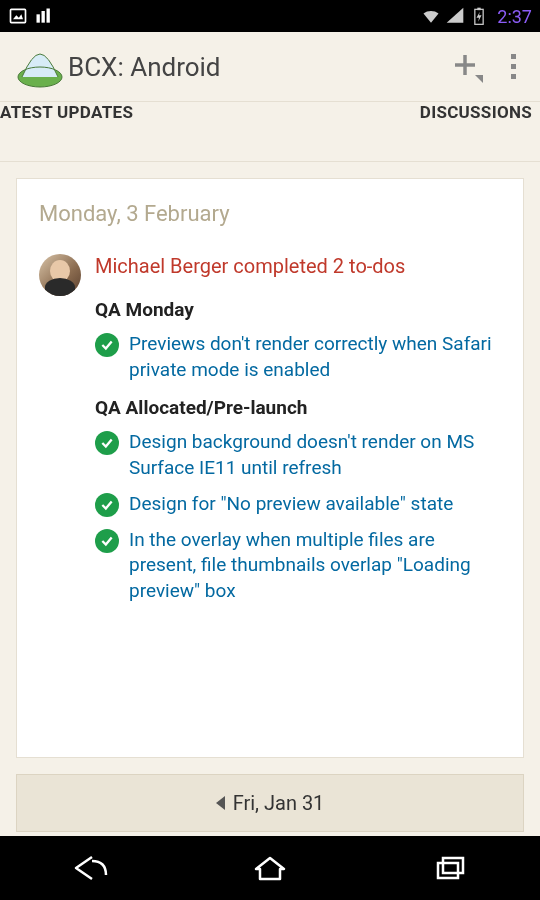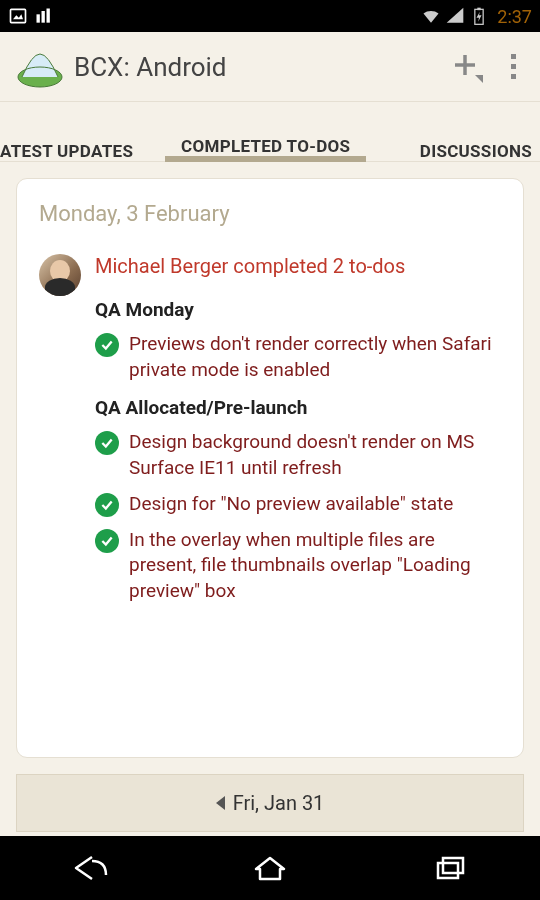--- a/index.html
+++ b/index.html
@@ -8,21 +8,21 @@
     height: 900px;
     font-family: Roboto, "Helvetica Neue", Arial, sans-serif;
     background: #f5f1e8;
     overflow: hidden;
     position: relative;
   }
   
   .status-bar {
     height: 32px;
     background: #000;
-    color: #a16207;
+    color: #8b5cf6;
     display: flex;
     align-items: center;
     padding: 0 8px;
     font-size: 18px;
   }
   .status-left { display: flex; gap: 6px; align-items: center; }
   .status-right { margin-left: auto; display: flex; gap: 4px; align-items: center; }
   .status-icon { width: 20px; height: 20px; display: inline-flex; align-items: center; justify-content: center; }
   .status-time { font-weight: 400; margin-left: 4px; }
 
@@ -36,60 +36,59 @@
     border-bottom: 1px solid #e5dfd2;
   }
   .app-logo {
     width: 56px; height: 56px;
     display: flex; align-items: center; justify-content: center;
   }
   .app-title {
     font-size: 26px;
     color: #444;
     font-weight: 400;
-    margin-left: 6px;
     flex: 1;
   }
   .app-actions { display: flex; align-items: center; gap: 24px; margin-right: 8px; }
   .add-icon { position: relative; width: 32px; height: 32px; }
   .overflow-icon { display: flex; flex-direction: column; gap: 5px; padding: 4px; }
   .overflow-dot { width: 5px; height: 5px; background: #888; }
 
   
   .tabs {
     display: flex;
     height: 60px;
     border-bottom: 1px solid #e5dfd2;
     background: #f5f1e8;
   }
   .tab {
     flex: 0 0 auto;
     display: flex;
-    align-items: flex-end;
+    align-items: flex-start;
     justify-content: center;
     font-size: 17px;
     font-weight: 700;
     color: #333;
     letter-spacing: 0.3px;
     padding: 0 16px;
   }
   .tab.left { width: 165px; justify-content: flex-start; padding-left: 0; }
   .tab.active {
     border-bottom: 6px solid #b3a98f;
     margin-bottom: -1px;
     padding-top: 6px;
   }
   .tab.right { margin-left: auto; padding-right: 8px; }
 
   
   .card {
     margin: 16px;
     background: #fff;
     border: 1px solid #e5dfd2;
-    border-radius: 11px;
+    border-radius: 0;
     padding: 22px 22px 8px 22px;
     min-height: 580px;
   }
   .date-heading {
     color: #b3a98f;
     font-size: 22px;
     font-weight: 400;
     margin-bottom: 28px;
   }
   .entry { display: flex; gap: 14px; }
@@ -131,21 +130,21 @@
     margin-bottom: 10px;
     margin-top: 14px;
   }
   .group-title:first-of-type { margin-top: 0; }
   .todo-item {
     display: flex;
     gap: 10px;
     align-items: flex-start;
     margin-bottom: 10px;
     font-size: 19px;
-    color: #7f1d1d;
+    color: #0369a1;
     line-height: 1.35;
   }
   .check {
     width: 24px; height: 24px; border-radius: 50%;
     background: #1e9e4a;
     flex-shrink: 0;
     display: flex; align-items: center; justify-content: center;
     margin-top: 2px;
   }
   .check svg { width: 14px; height: 14px; }
@@ -250,23 +249,20 @@
       <div class="overflow-dot"></div>
         <div class="overflow-dot"></div>
         <div class="overflow-dot"></div>
     </div>
   </div>
 </div>
 
 <div class="tabs">
   <div class="tab left">
       <span>ATEST UPDATES</span>
-    </div>
-  <div class="tab active">
-      <span>COMPLETED TO-DOS</span>
     </div>
   <div class="tab right">
       <span>DISCUSSIONS</span>
     </div>
 </div>
 
 <div class="card">
   <div class="date-heading">Monday, 3 February</div>
   <div class="entry">
     <div class="avatar"></div>

